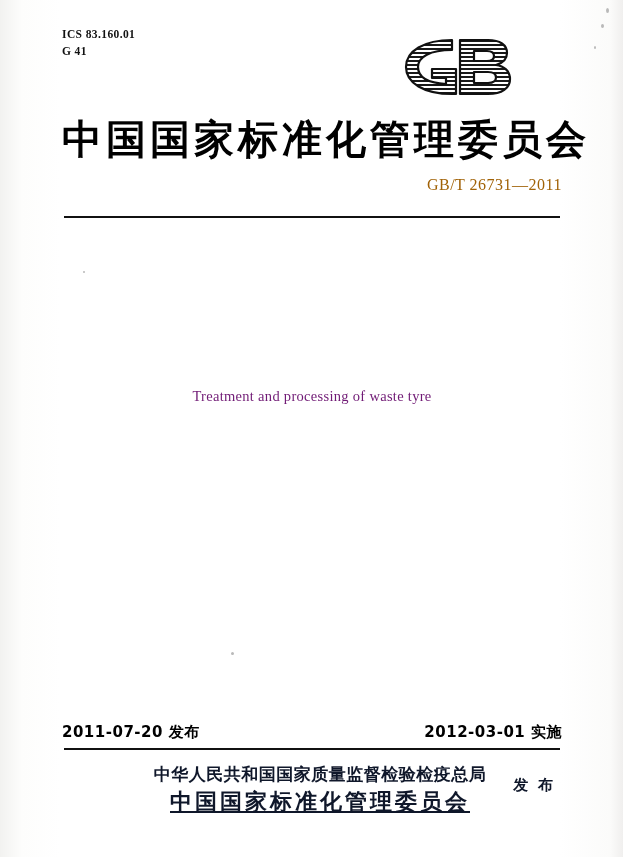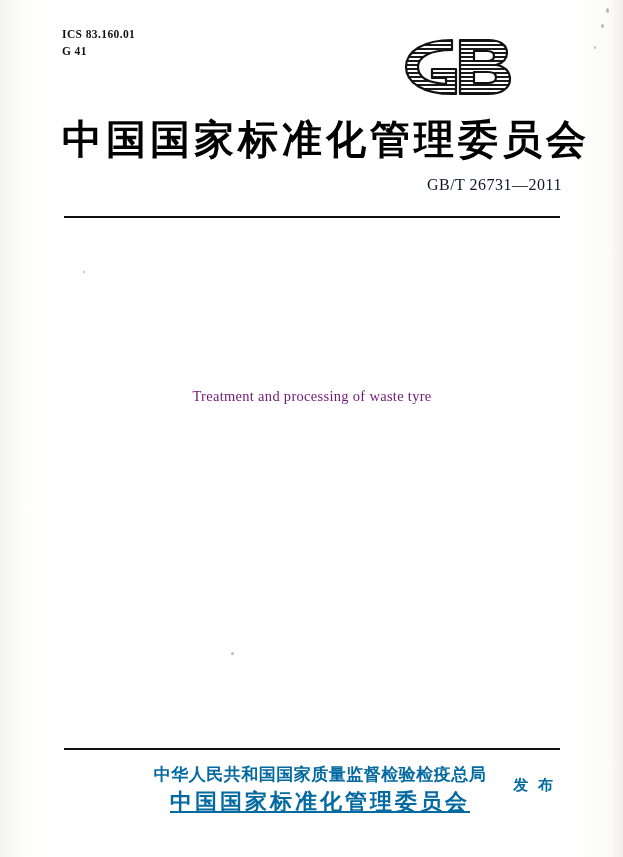--- a/index.html
+++ b/index.html
@@ -77,21 +77,21 @@
   }
 
   
   .std-no {
     position: absolute;
     right: 0;
     top: 150px;
     font-family: "Liberation Serif", serif;
     font-size: 16px;
     letter-spacing: 0.5px;
-    color: #0f172a;
+    color: #a16207;
   }
 
   
   .rule-top {
     position: absolute;
     left: 2px;
     top: 190px;
     width: 496px;
     height: 2px;
     background: #111;
@@ -164,21 +164,21 @@
 
   
   .issuer {
     position: absolute;
     left: 58px;
     top: 736px;
     width: 400px;
     text-align: center;
     font-family: "DejaVu Sans", sans-serif;
     font-weight: bold;
-    color: #0369a1;
+    color: #0f172a;
   }
   .issuer-line1 {
     font-size: 17px;
     letter-spacing: 0.5px;
     line-height: 1.42;
     white-space: nowrap;
   }
   .issuer-line2 {
     font-size: 22px;
     letter-spacing: 3px;
@@ -254,20 +254,24 @@
     </div>
 
     <div class="nat-title">中国国家标准化管理委员会</div>
 
     <div class="std-no">GB/T 26731—2011</div>
 
     <div class="rule-top"></div>
 
     <div class="doc-title-en">Treatment and processing of waste tyre</div>
 
+    <div class="dates-row">
+      <div class="date-left">2011-07-20 发布</div>
+      <div class="date-right">2012-03-01 实施</div>
+    </div>
 
     <div class="rule-bottom"></div>
 
 
     <div class="issuer">
       <div class="issuer-line1">中华人民共和国国家质量监督检验检疫总局</div>
       <div class="issuer-line2">中国国家标准化管理委员会</div>
       <div class="issue-word">发 布</div>
     </div>
 

